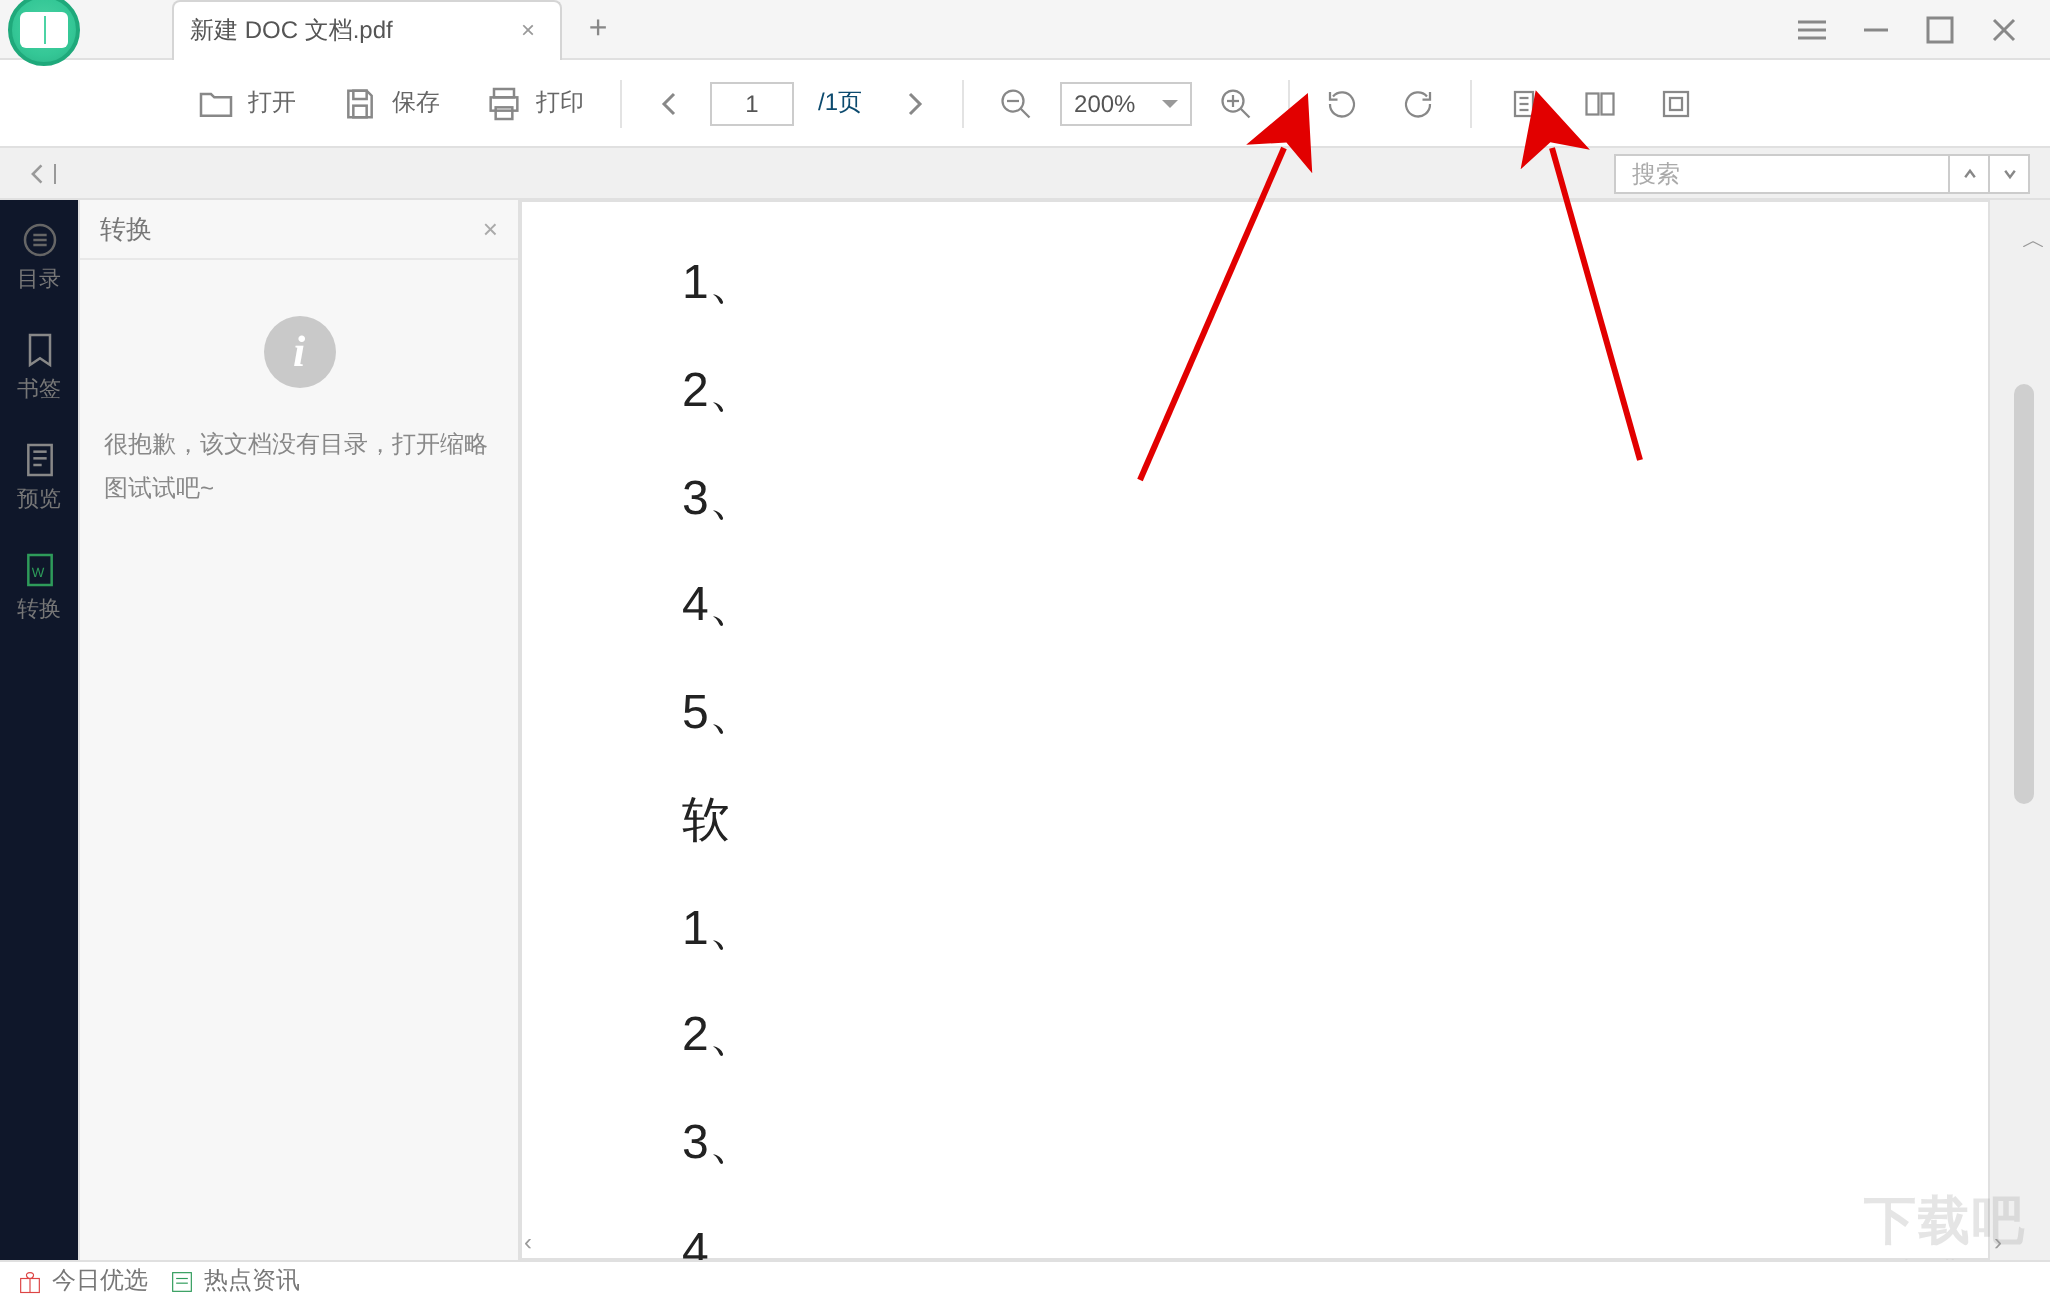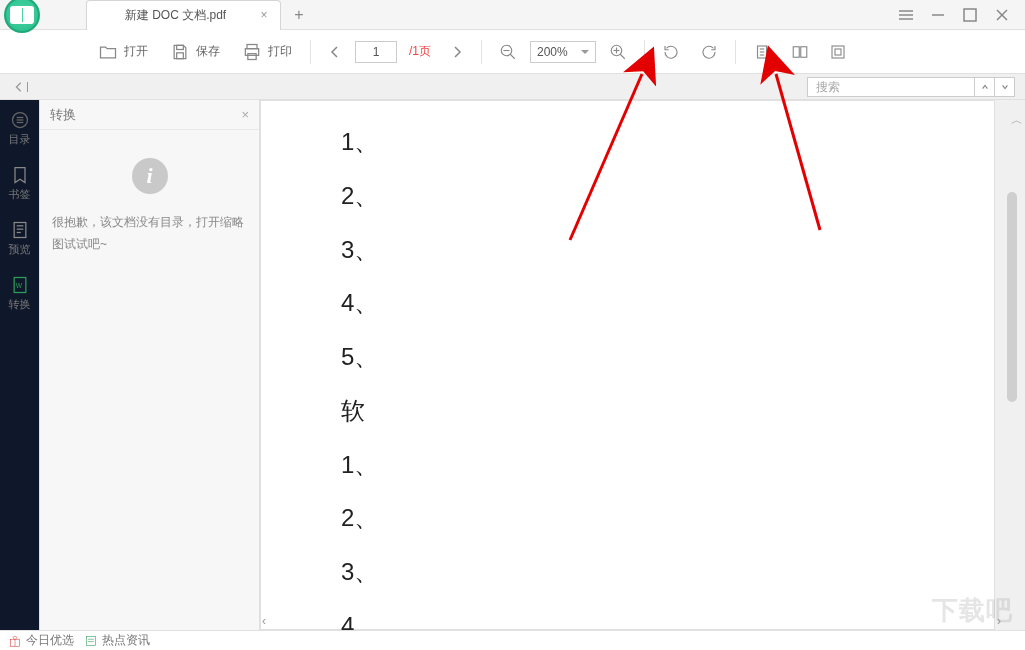--- a/index.html
+++ b/index.html
@@ -4,35 +4,35 @@
 <style>
   * { box-sizing: border-box; margin: 0; padding: 0; font-family: "Microsoft YaHei", "SimSun", sans-serif; }
   body { width: 1025px; height: 650px; background: #fff; overflow: hidden; position: relative; font-size: 12px; color: #555; }
 
   
   .titlebar { height: 30px; display: flex; align-items: center; border-bottom: 1px solid #e0e0e0; background: #f5f5f5; }
   .logo { width: 40px; height: 40px; margin: 0 4px 0 2px; display:flex; align-items:center; justify-content:center; }
   .logo-badge { width: 36px; height: 36px; border-radius: 50%; background: radial-gradient(circle at 50% 45%, #4cd3a4 0%, #34c796 60%, #2bb085 100%); border: 2px solid #1fa97b; display:flex; align-items:center; justify-content:center; }
   .logo-book { width: 24px; height: 18px; background:#fff; border-radius:3px; position:relative; }
   .logo-book::before{content:"";position:absolute;left:50%;top:2px;bottom:2px;width:1px;background:#4cd3a4;}
-  .tab { height: 30px; min-width: 195px; background: #fff; border: 1px solid #d5d5d5; border-bottom: none; border-radius: 4px 4px 0 0; display: flex; align-items: center; padding: 0 8px; margin-left: 40px; text-align: center; }
+  .tab { height: 30px; min-width: 195px; background: #fff; border: 1px solid #d5d5d5; border-bottom: none; border-radius: 4px 4px 0 0; display: flex; align-items: center; padding: 0 8px; margin-left: 40px; }
   .tab-title { flex: 1; color: #555; font-size: 12px; }
   .tab-close { width: 16px; height: 16px; color:#999; display:flex; align-items:center; justify-content:center; cursor:pointer; }
   .new-tab { width: 24px; height: 24px; margin-left: 6px; color:#888; display:flex;align-items:center;justify-content:center; font-size: 16px; cursor:pointer;}
   .win-controls { margin-left: auto; display:flex; align-items:center; gap: 14px; padding-right: 14px; color:#888; }
   .win-controls span { width:18px; height:18px; display:flex; align-items:center; justify-content:center; cursor:pointer; font-size:16px; }
 
   
   .toolbar { height: 44px; background:#fff; border-bottom: 1px solid #e0e0e0; display:flex; align-items:center; padding: 0 16px; gap: 6px; color:#666; }
   .tbtn { display:flex; align-items:center; gap:6px; height:32px; padding:0 8px; cursor:pointer; color:#666; }
   .tbtn svg { width:20px; height:20px; stroke:#888; fill:none; stroke-width:1.5; }
   .tbtn-label{ font-size:12px; color:#666; }
   .sep { width:1px; height:24px; background:#e3e3e3; margin:0 4px; }
   .page-input { width:42px; height:22px; border:1px solid #ccc; text-align:center; font-size:12px; color:#555; }
-  .page-total { font-size:12px; color:#ef4444; margin:0 6px; }
+  .page-total { font-size:12px; color:#0c4a6e; margin:0 6px; }
   .nav-arrow { width:28px; display:flex; justify-content:center; cursor:pointer; }
   .zoom-select { width:66px; height:22px; border:1px solid #ccc; display:flex; align-items:center; padding:0 6px; font-size:12px; color:#555; cursor:pointer; position:relative; }
   .zoom-select::after{content:"";position:absolute;right:6px;top:8px;border:4px solid transparent;border-top-color:#999;}
   .icon-btn{ width:32px; height:32px; display:flex; align-items:center; justify-content:center; cursor:pointer; }
   .icon-btn svg{ width:18px;height:18px;stroke:#888;fill:none;stroke-width:1.5;}
 
   
   .searchrow { height:26px; display:flex; align-items:center; background:#f0f0f0; border-bottom:1px solid #e0e0e0; padding-left: 40px;}
   .collapse-btn { width:40px; height:26px; position:absolute; left:0; top:74px; display:flex; align-items:center; justify-content:center; color:#999; cursor:pointer; }
   .searchbox { margin-left:auto; display:flex; align-items:center; }

